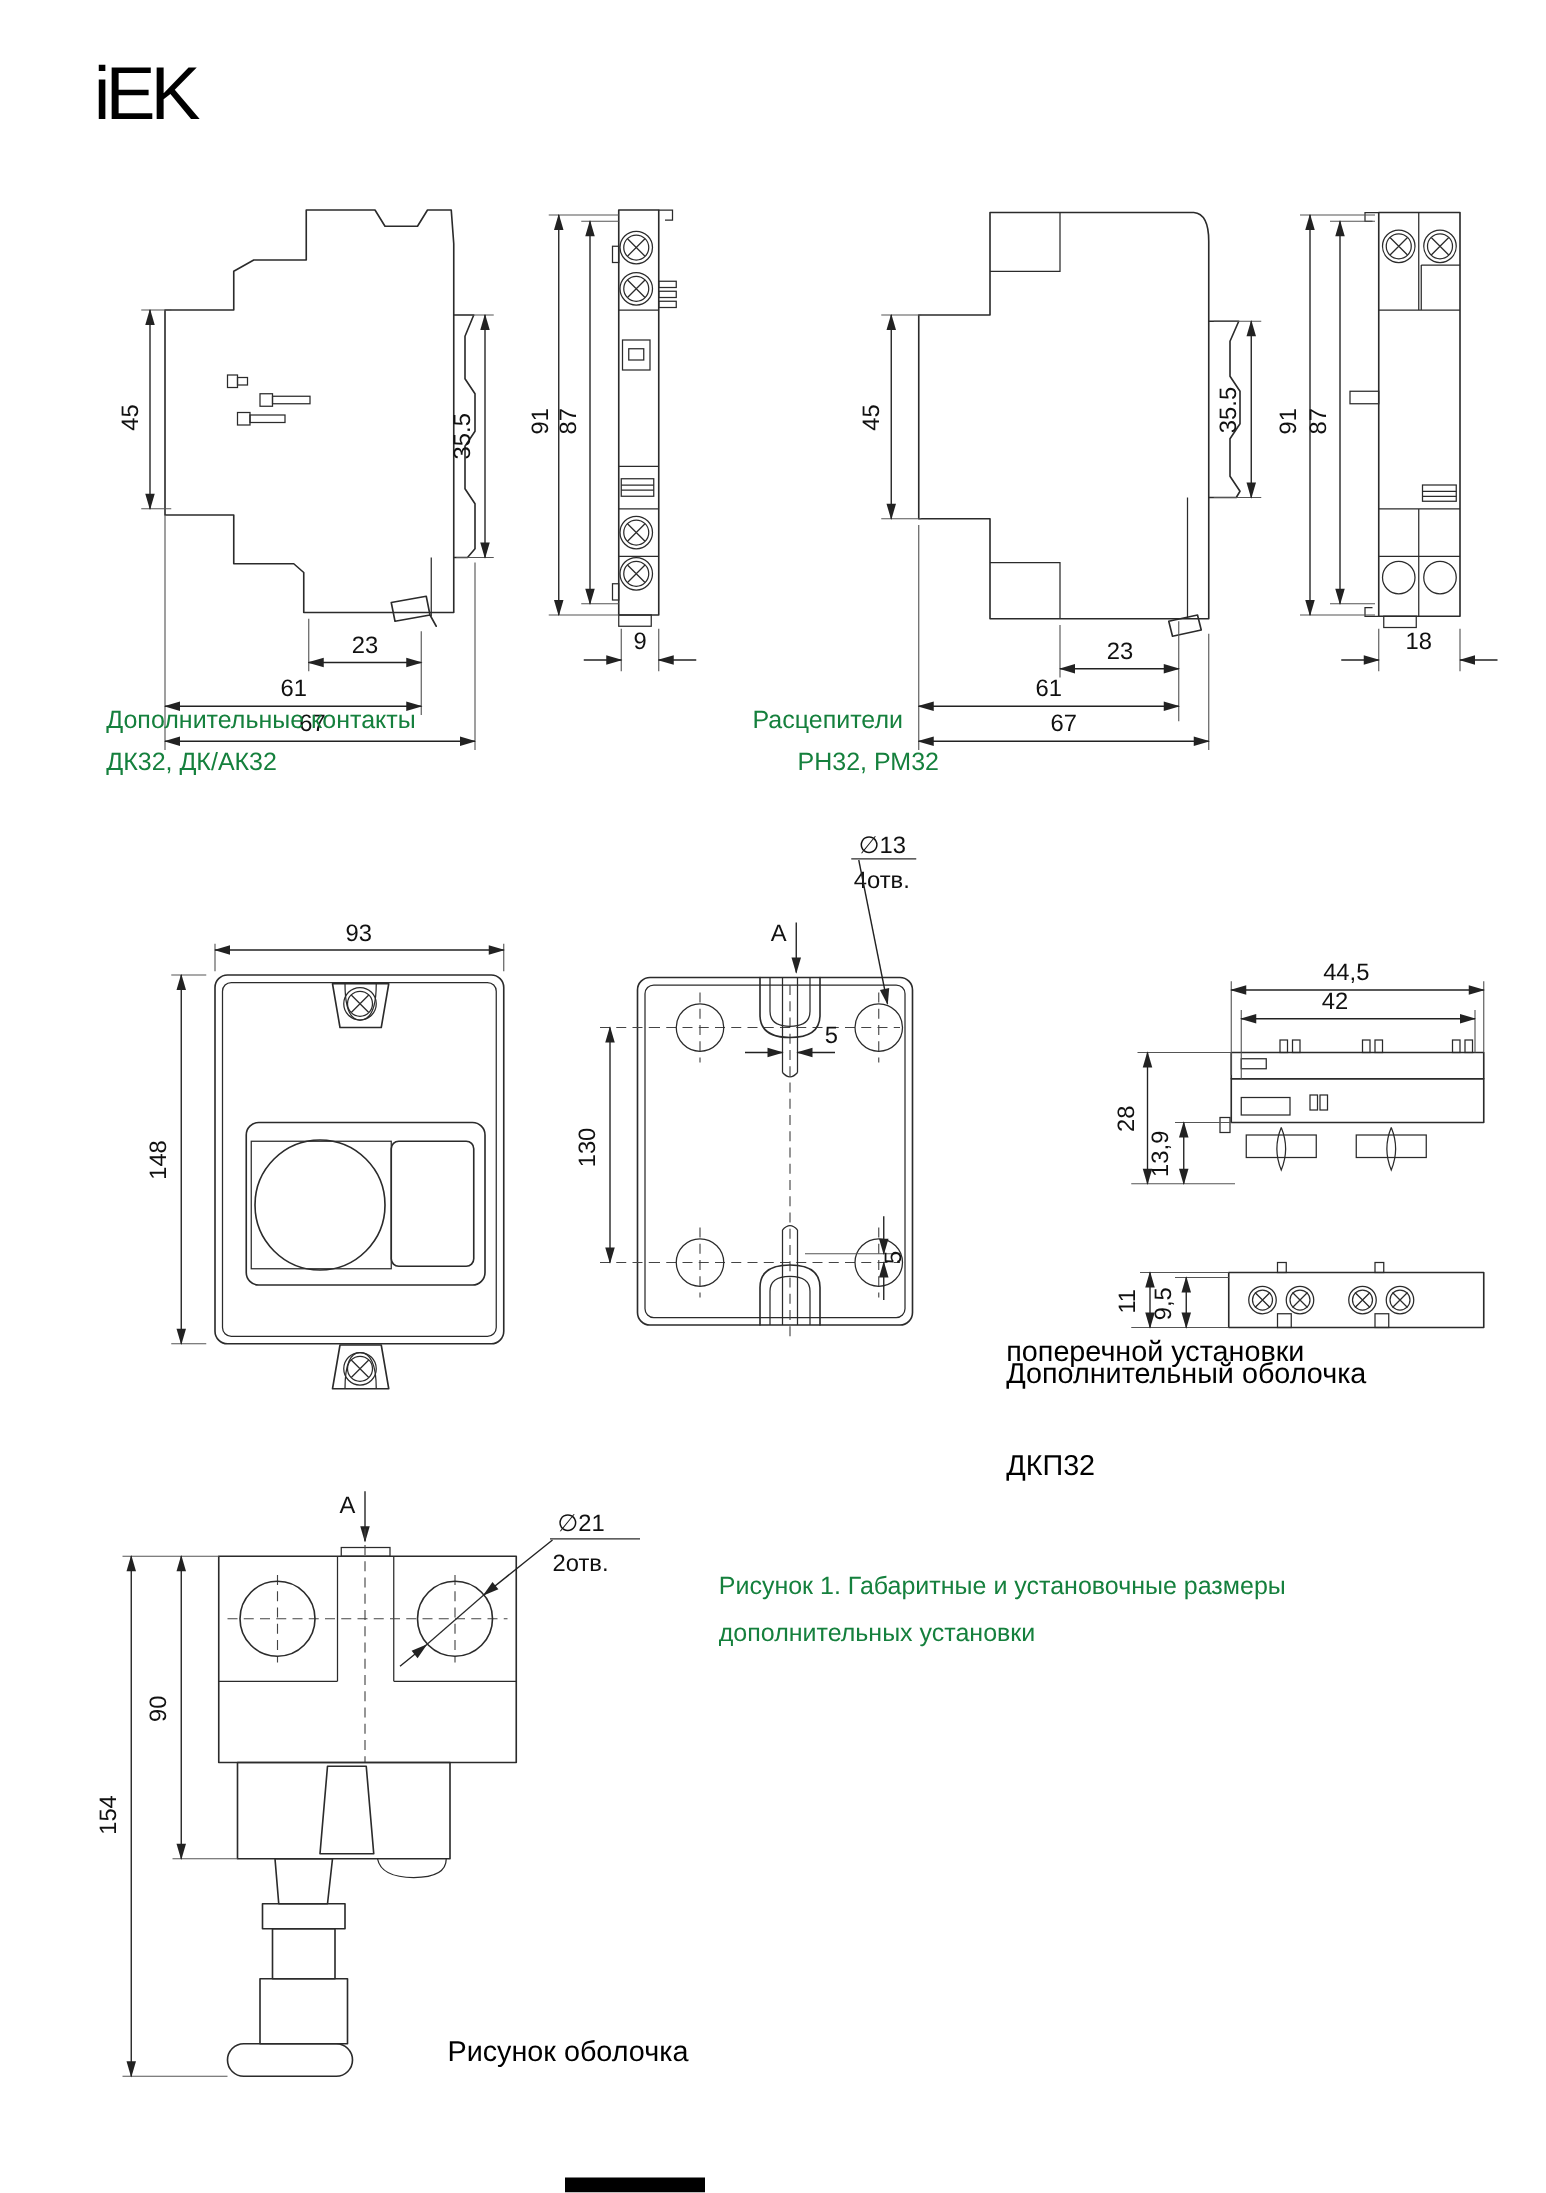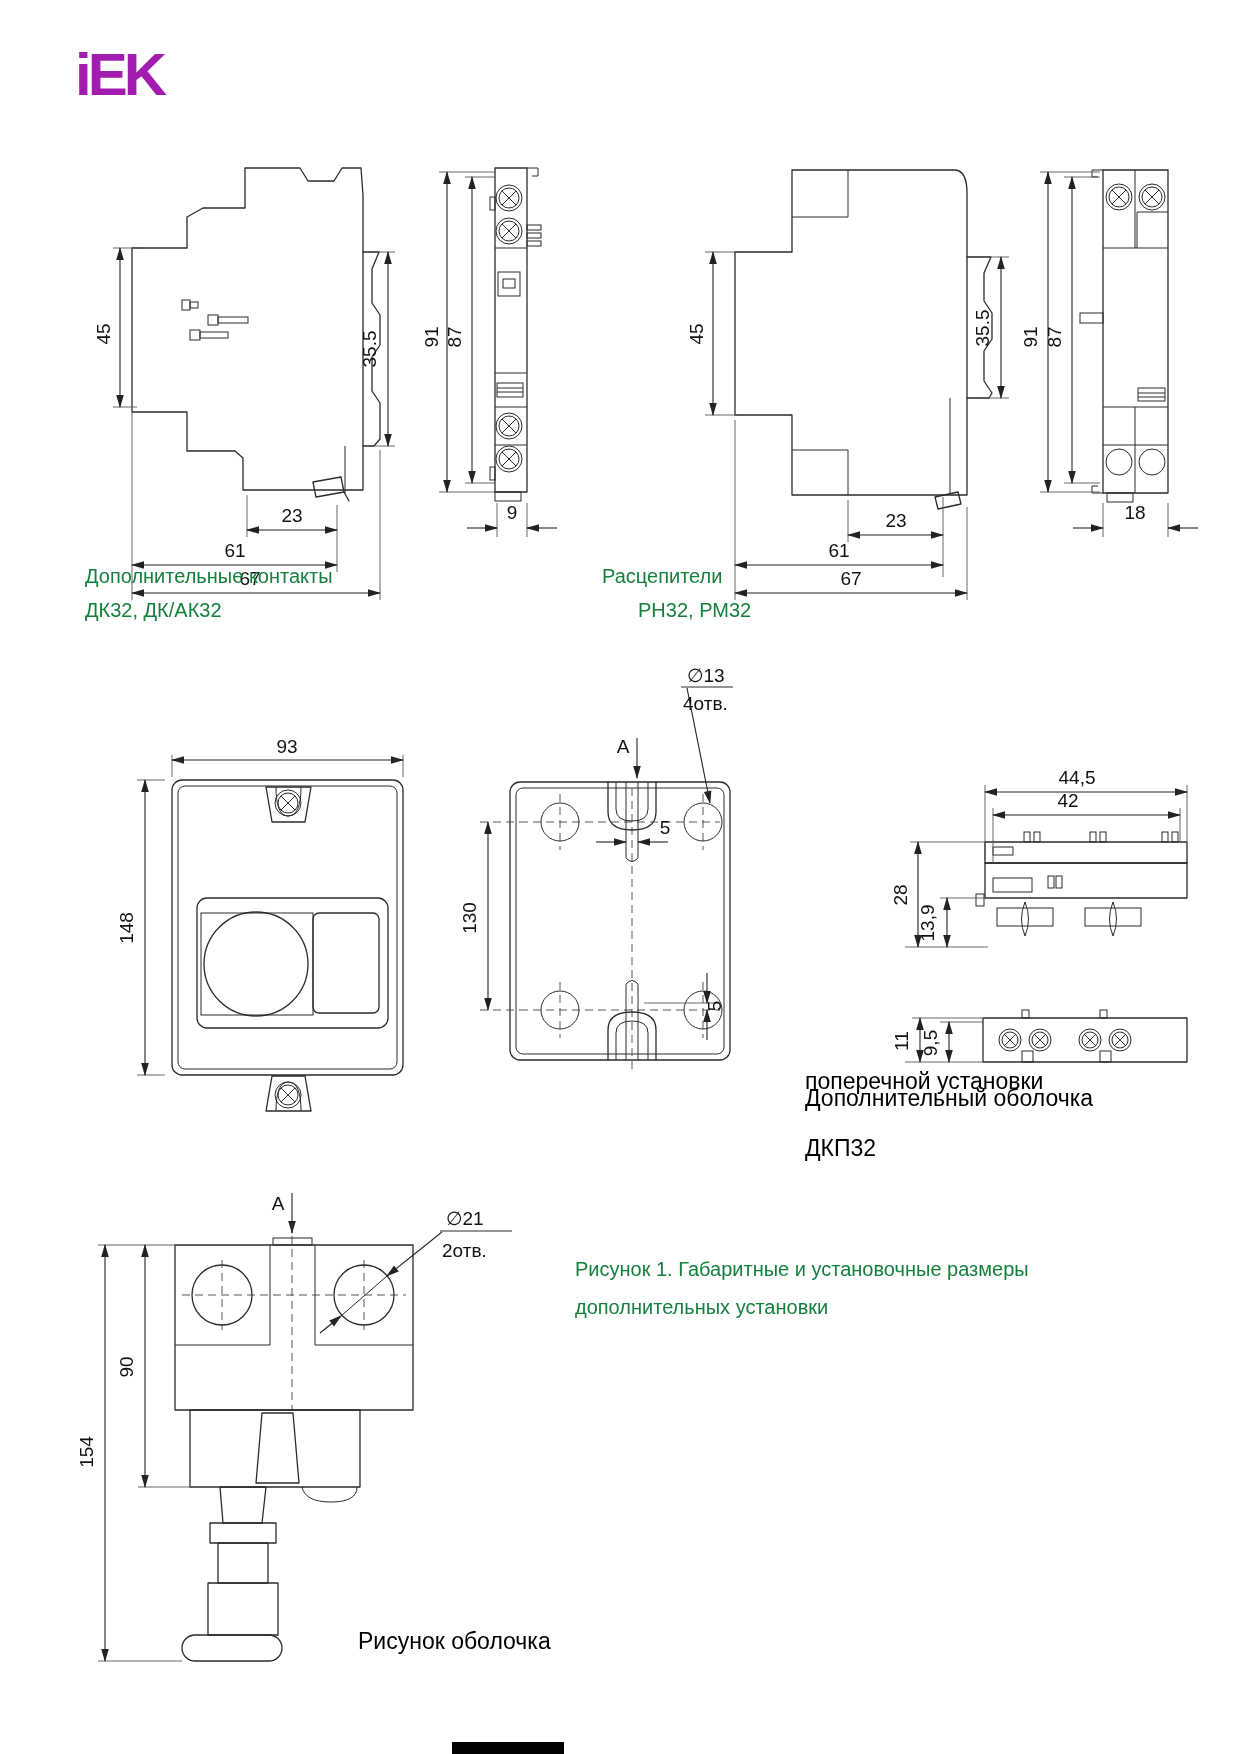--- a/index.html
+++ b/index.html
@@ -8,21 +8,21 @@
   .abs{position:absolute}
   svg{overflow:visible;position:absolute}
   svg text{font-family:"Liberation Sans",sans-serif;font-size:19px;fill:#111}
   .ol{fill:none;stroke:#2b2b2b;stroke-width:1.3;stroke-linejoin:round;stroke-linecap:round}
   .thin{fill:none;stroke:#2b2b2b;stroke-width:1}
   .dim{stroke:#222;stroke-width:1.1;fill:none}
   .ext{stroke:#555;stroke-width:0.9;fill:none}
   .dash{stroke:#444;stroke-width:0.9;fill:none;stroke-dasharray:8 5}
   .lbl{position:absolute;font-size:20px;color:#15803d;white-space:nowrap}
   .lbl-sm{position:absolute;font-size:23px;color:#000;white-space:nowrap}
-  .logo{position:absolute;left:75px;top:40px;font-size:60px;font-weight:700;letter-spacing:-4px;color:#a21caf}
+  .logo{position:absolute;left:75px;top:40px;font-size:60px;font-weight:400;letter-spacing:-4px;color:#000000}
   .blackbar{position:absolute;left:452px;top:1742px;width:112px;height:12px;background:#000}
 </style>
 </head>
 <body>
 
 <svg width="0" height="0" style="left:0;top:0">
   <defs>
     <marker id="mE" markerWidth="14" markerHeight="10" refX="13" refY="5" orient="auto" markerUnits="userSpaceOnUse">
       <path d="M14,5 L1,1.2 L1,8.8 Z" fill="#222"></path>
     </marker>
@@ -302,21 +302,21 @@
     <path class="ext" d="M42,10 H113 M35,54 H113 M70,14 H113"></path>
     <line class="dim" x1="50" y1="10" x2="50" y2="54" marker-start="url(#mS)" marker-end="url(#mE)"></line>
     <text x="38" y="33" text-anchor="middle" transform="rotate(-90 38 33)">11</text>
     <line class="dim" x1="79" y1="14" x2="79" y2="54" marker-start="url(#mS)" marker-end="url(#mE)"></line>
     <text x="67" y="35" text-anchor="middle" transform="rotate(-90 67 35)">9,5</text>
   </g>
 </svg>
 
 <div class="lbl-sm" style="left:805px;top:1085px">Дополнительный оболочка</div>
 <div class="lbl-sm" style="left:805px;top:1068px">поперечной установки</div>
-<div class="lbl-sm" style="left:805px;top:1135px">ДКП32</div>
+<div class="lbl-sm" style="left:805px;top:1159px">ДКП32</div>
 
 <svg class="abs" style="left:70px;top:1095px" width="470" height="590" viewBox="0 0 470 590">
   <g>
     <text x="208" y="115" text-anchor="middle">A</text>
     <line class="dim" x1="222" y1="98" x2="222" y2="138" marker-end="url(#mE)"></line>
   </g>
   <g>
     <rect class="ol" x="105" y="150" width="238" height="165"></rect>
     <rect class="thin" x="203" y="143" width="39" height="7"></rect>
     <path class="thin" d="M200,150 V250 M245,150 V250 M105,250 H200 M245,250 H343"></path>

